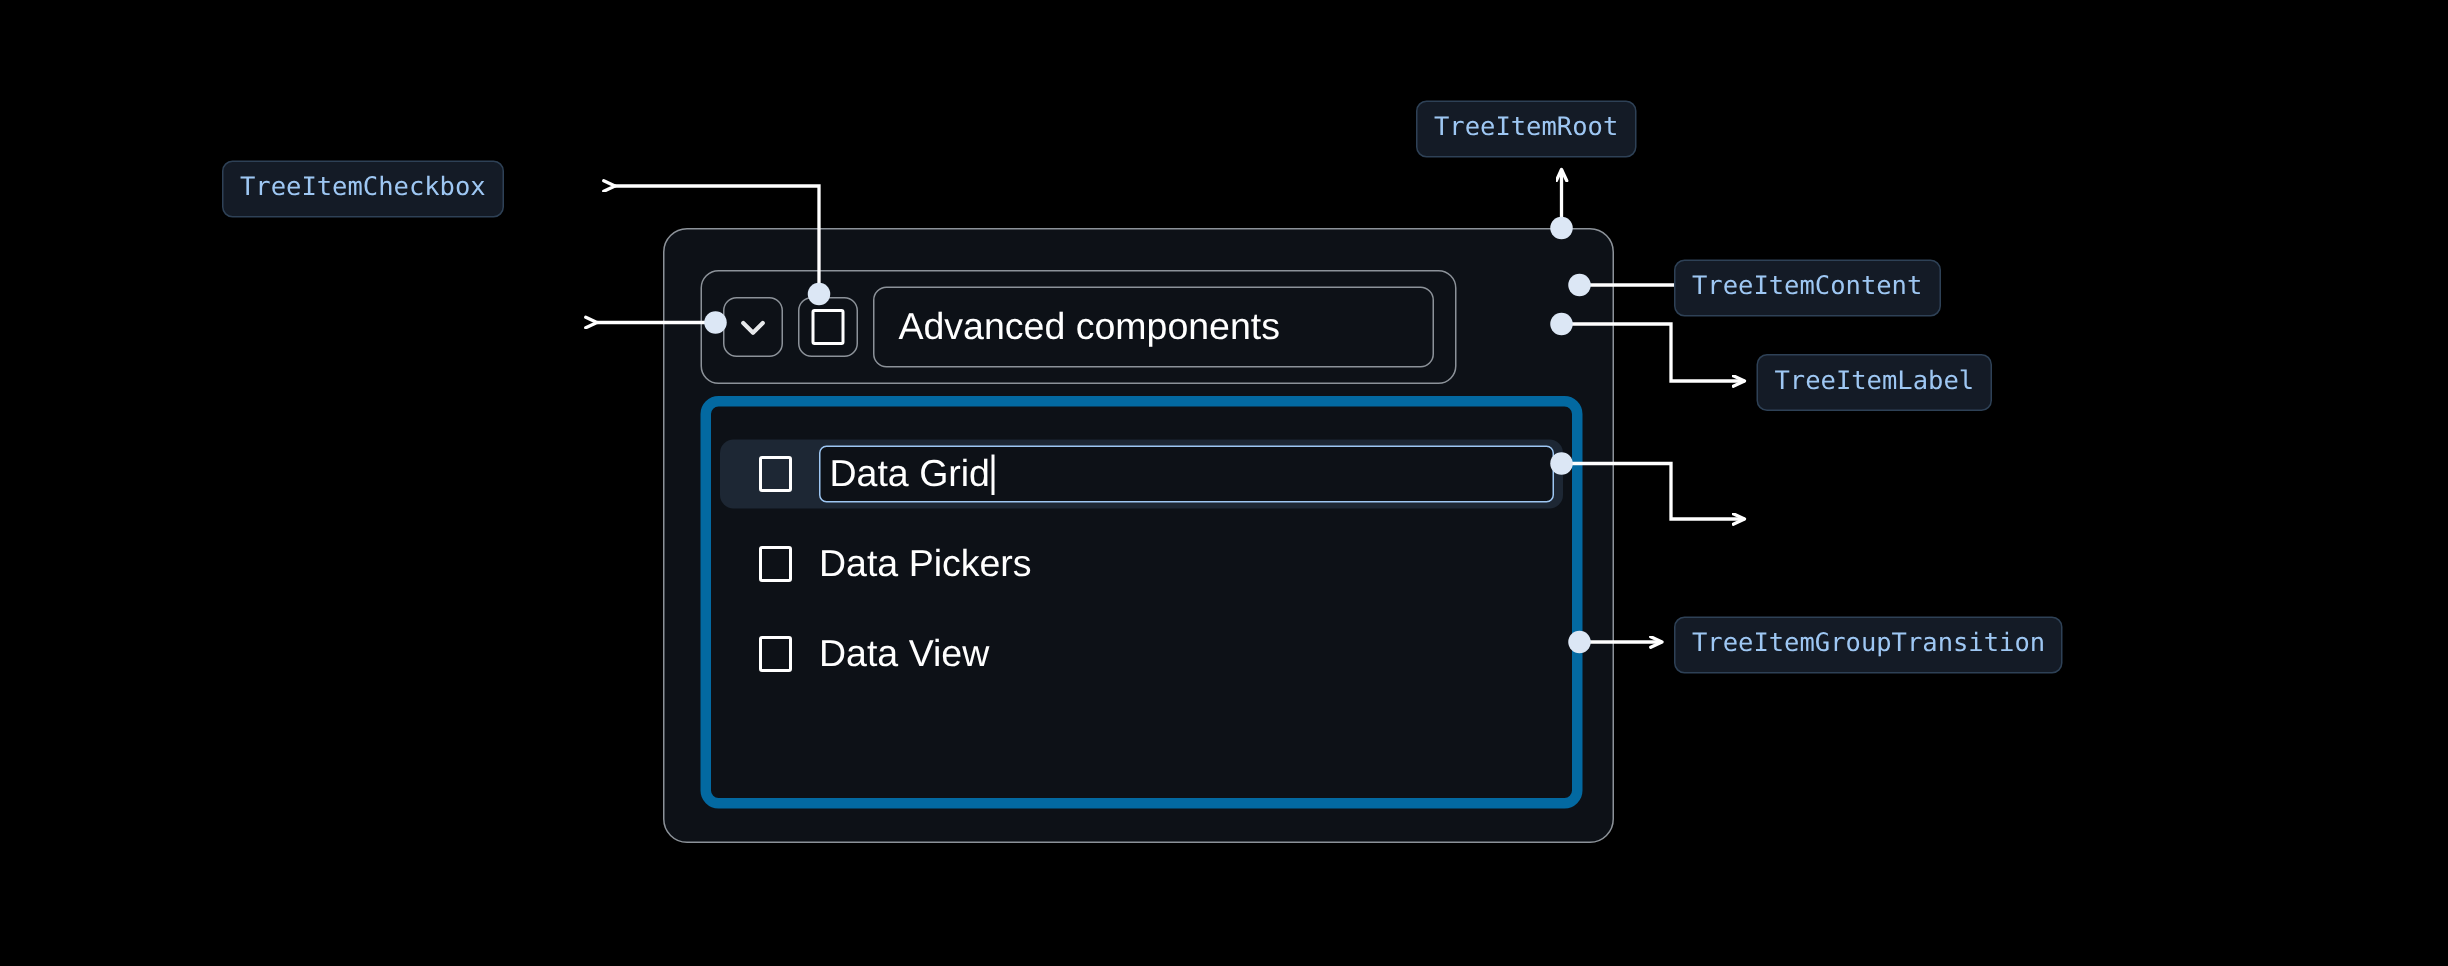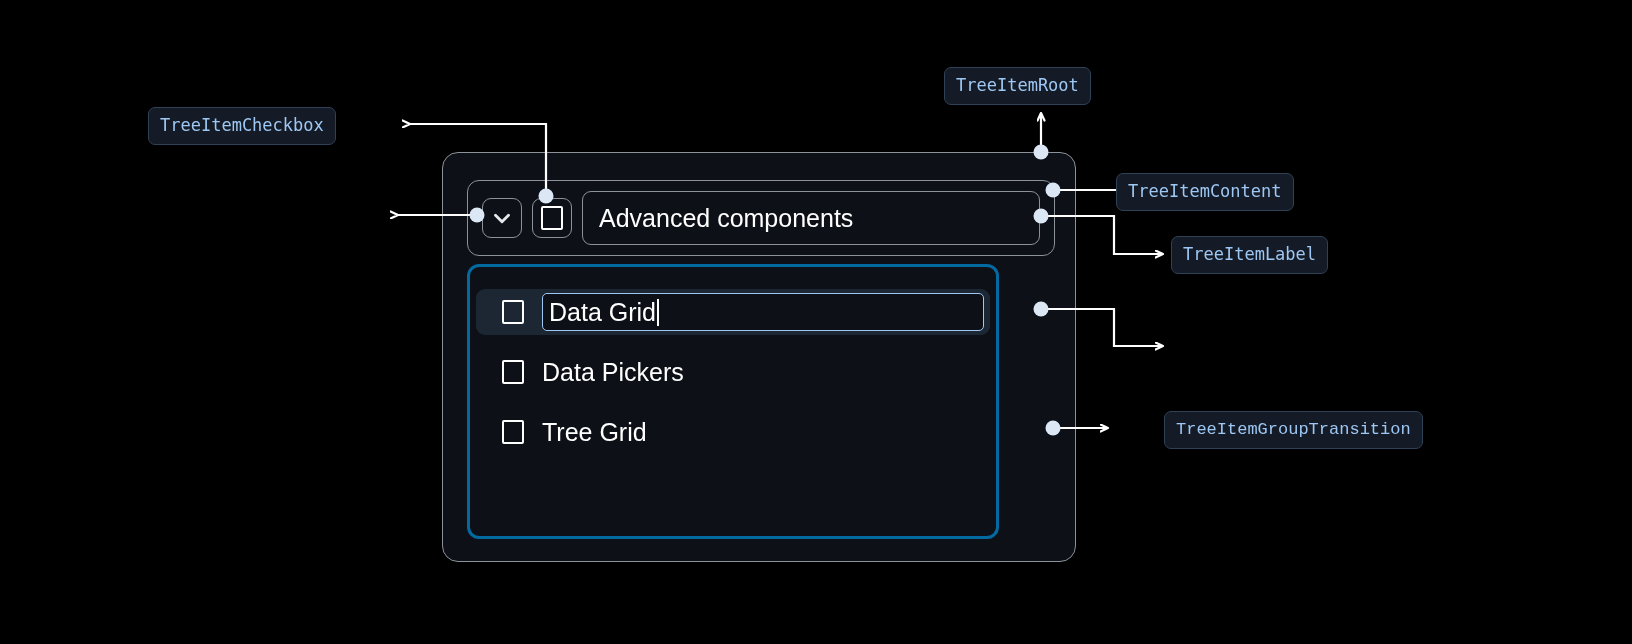--- a/index.html
+++ b/index.html
@@ -55,21 +55,21 @@
     background: #0d1117;
     border: 1px solid #8c9299;
     border-radius: 16px;
     z-index: 2;
   }
 
   #tree-content {
     position: absolute;
     left: 24px;
     top: 27px;
-    width: 588px;
+    width: 504px;
     height: 76px;
     box-sizing: border-box;
     background: #0d1117;
     border: 1px solid #8c9299;
     border-radius: 12px;
     display: flex;
     align-items: center;
     gap: 10px;
     padding: 0 14px;
   }
@@ -118,25 +118,25 @@
     padding-left: 16px;
     color: #ffffff;
     font-size: 25px;
   }
 
   
   #group-transition {
     position: absolute;
     left: 24px;
     top: 111px;
-    width: 532px;
+    width: 588px;
     height: 275px;
     box-sizing: border-box;
     background: #0d1117;
-    border: 3px solid #0369a1;
+    border: 7px solid #0369a1;
     border-radius: 12px;
     padding-top: 22px;
     text-align: right;
   }
 
   .tree-child {
     position: relative;
     height: 46px;
     margin: 0 0 14px 0;
     display: flex;
@@ -236,21 +236,21 @@
   <div class="chip" style="left:148px; top:107px;">TreeItemCheckbox</div>
 
 
   <div class="chip" style="left:944px; top:67px;">TreeItemRoot</div>
 
   <div class="chip" style="left:1116px; top:173px;">TreeItemContent</div>
 
   <div class="chip" style="left:1171px; top:236px;">TreeItemLabel</div>
 
 
-  <div class="chip" style="left:1164px; top:411px;font-family:Liberation Mono, monospace;">TreeItemGroupTransition</div>
+  <div class="chip" style="left:1116px; top:411px;">TreeItemGroupTransition</div>
 
   <div id="tree-root">
 
     <div id="tree-content">
 
       <div class="icon-container">
         <span>
           <svg width="26" height="26" viewBox="0 0 24 24" fill="none" stroke="#e6e8ea" stroke-width="2.6" stroke-linecap="round" stroke-linejoin="round">
             <polyline points="6,9.5 12,15.5 18,9.5"></polyline>
           </svg>
@@ -277,19 +277,19 @@
       </div>
 
 
       <div class="tree-child">
         <span class="child-cb"></span>
         <span class="child-text">Data Pickers</span>
       </div>
 
       <div class="tree-child">
         <span class="child-cb"></span>
-        <span class="child-text">Tree Grid</span>
+        <span class="child-text">Data View</span>
       </div>
 
     </div>
   </div>
 
 </div>
 
 </body></html>

